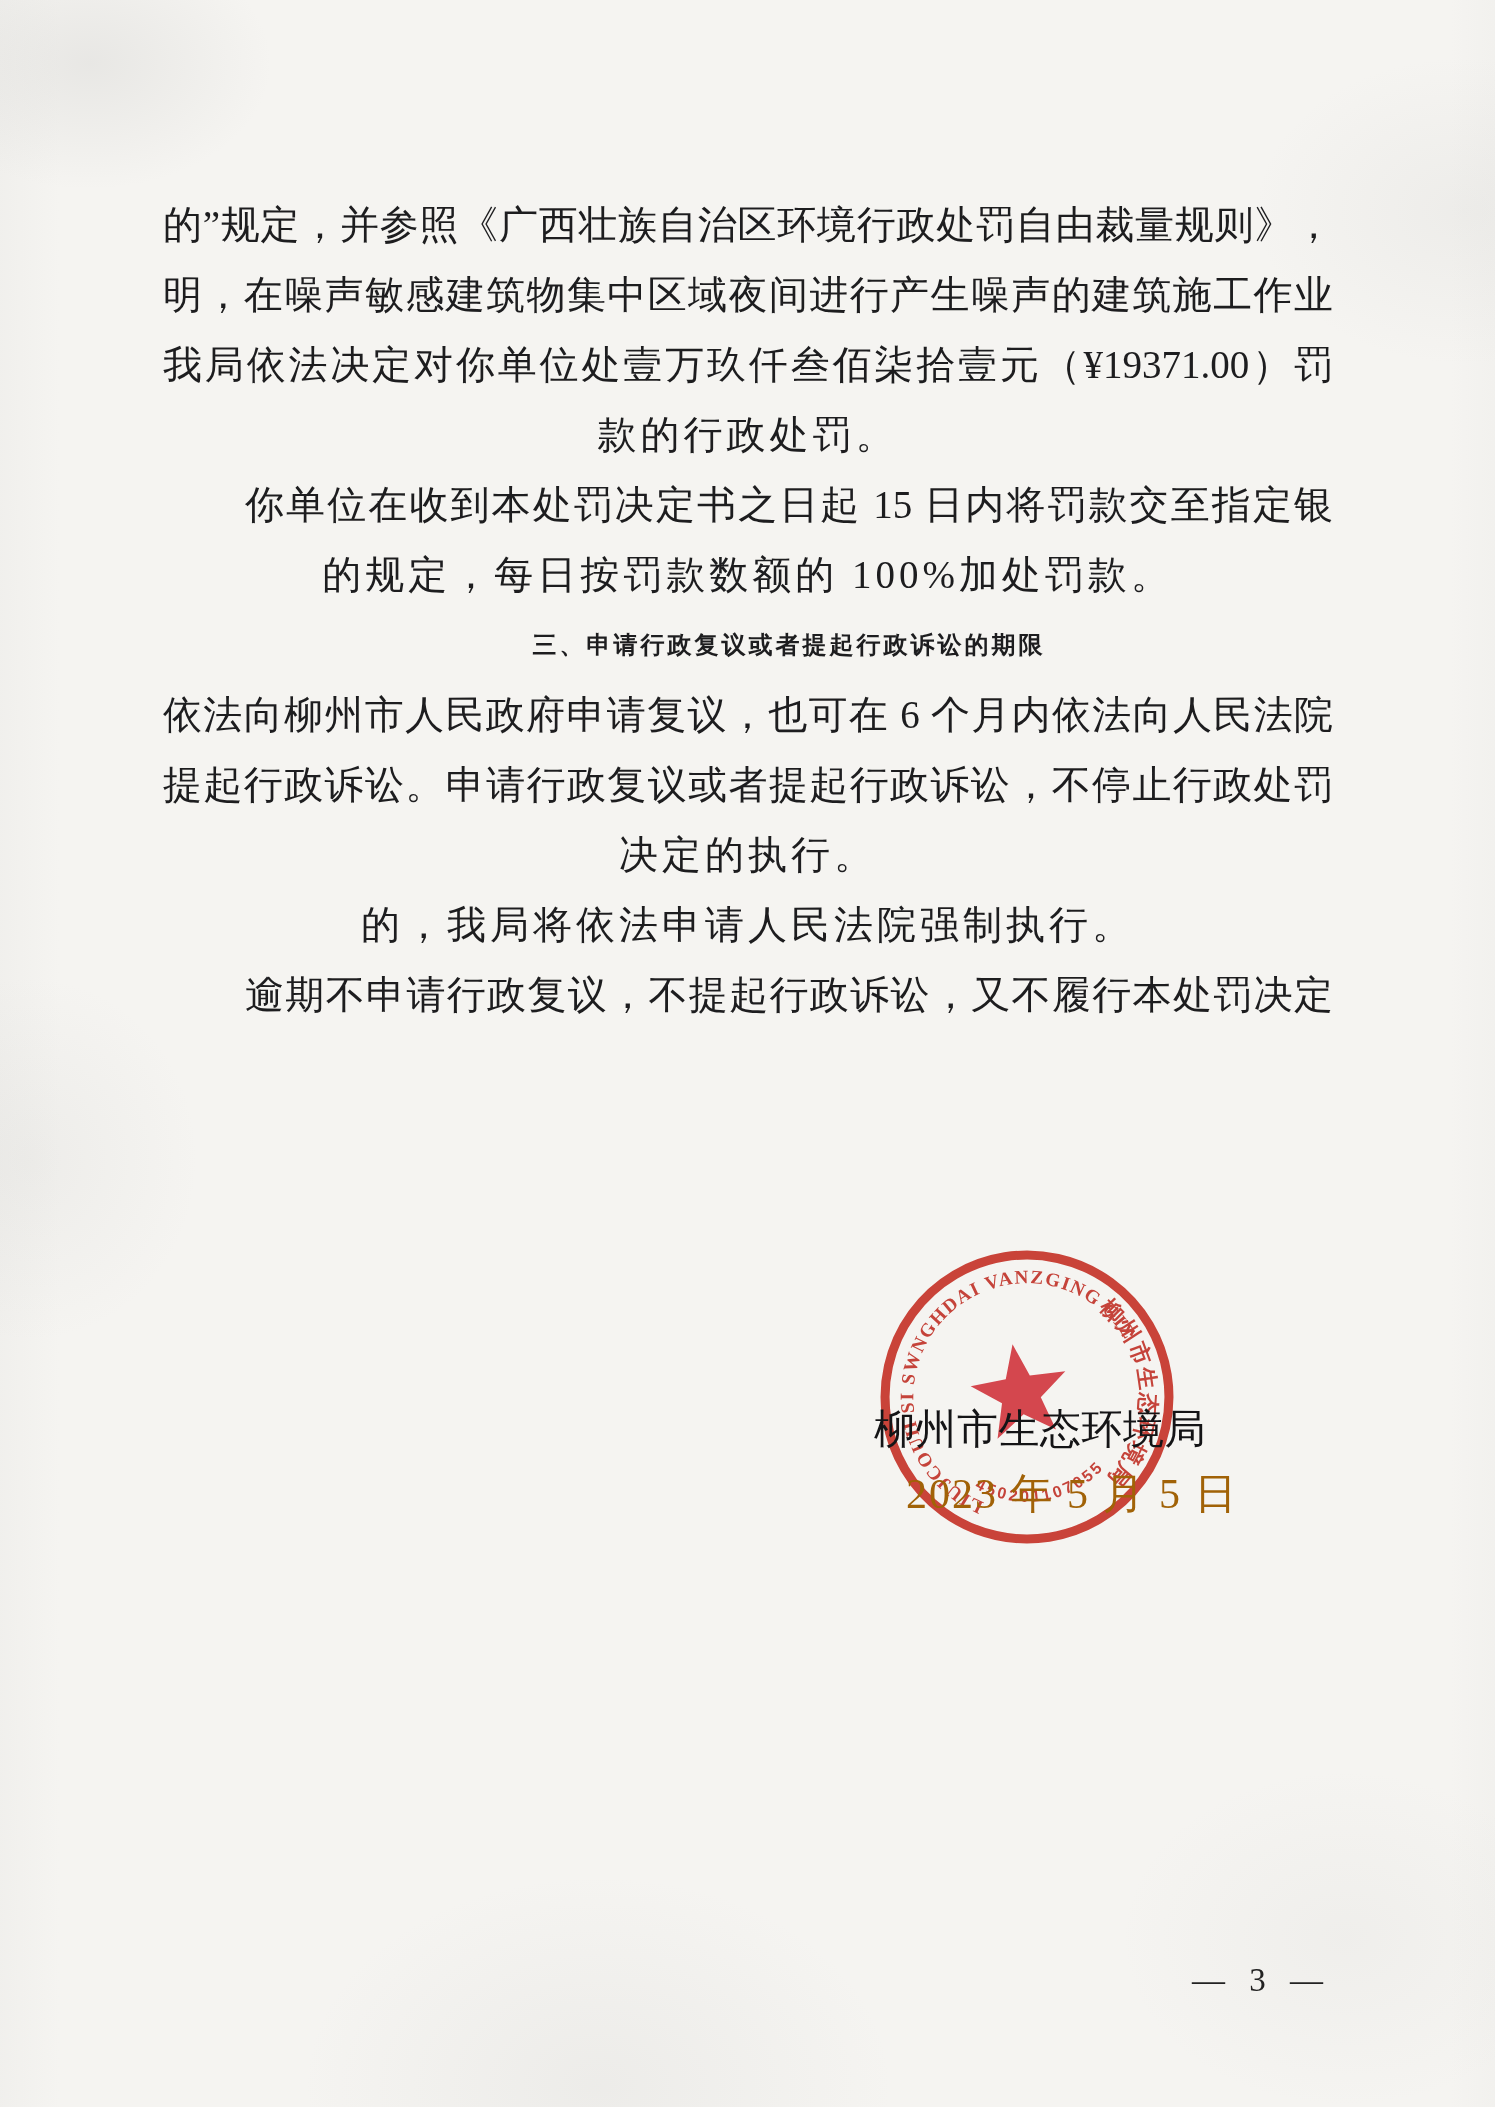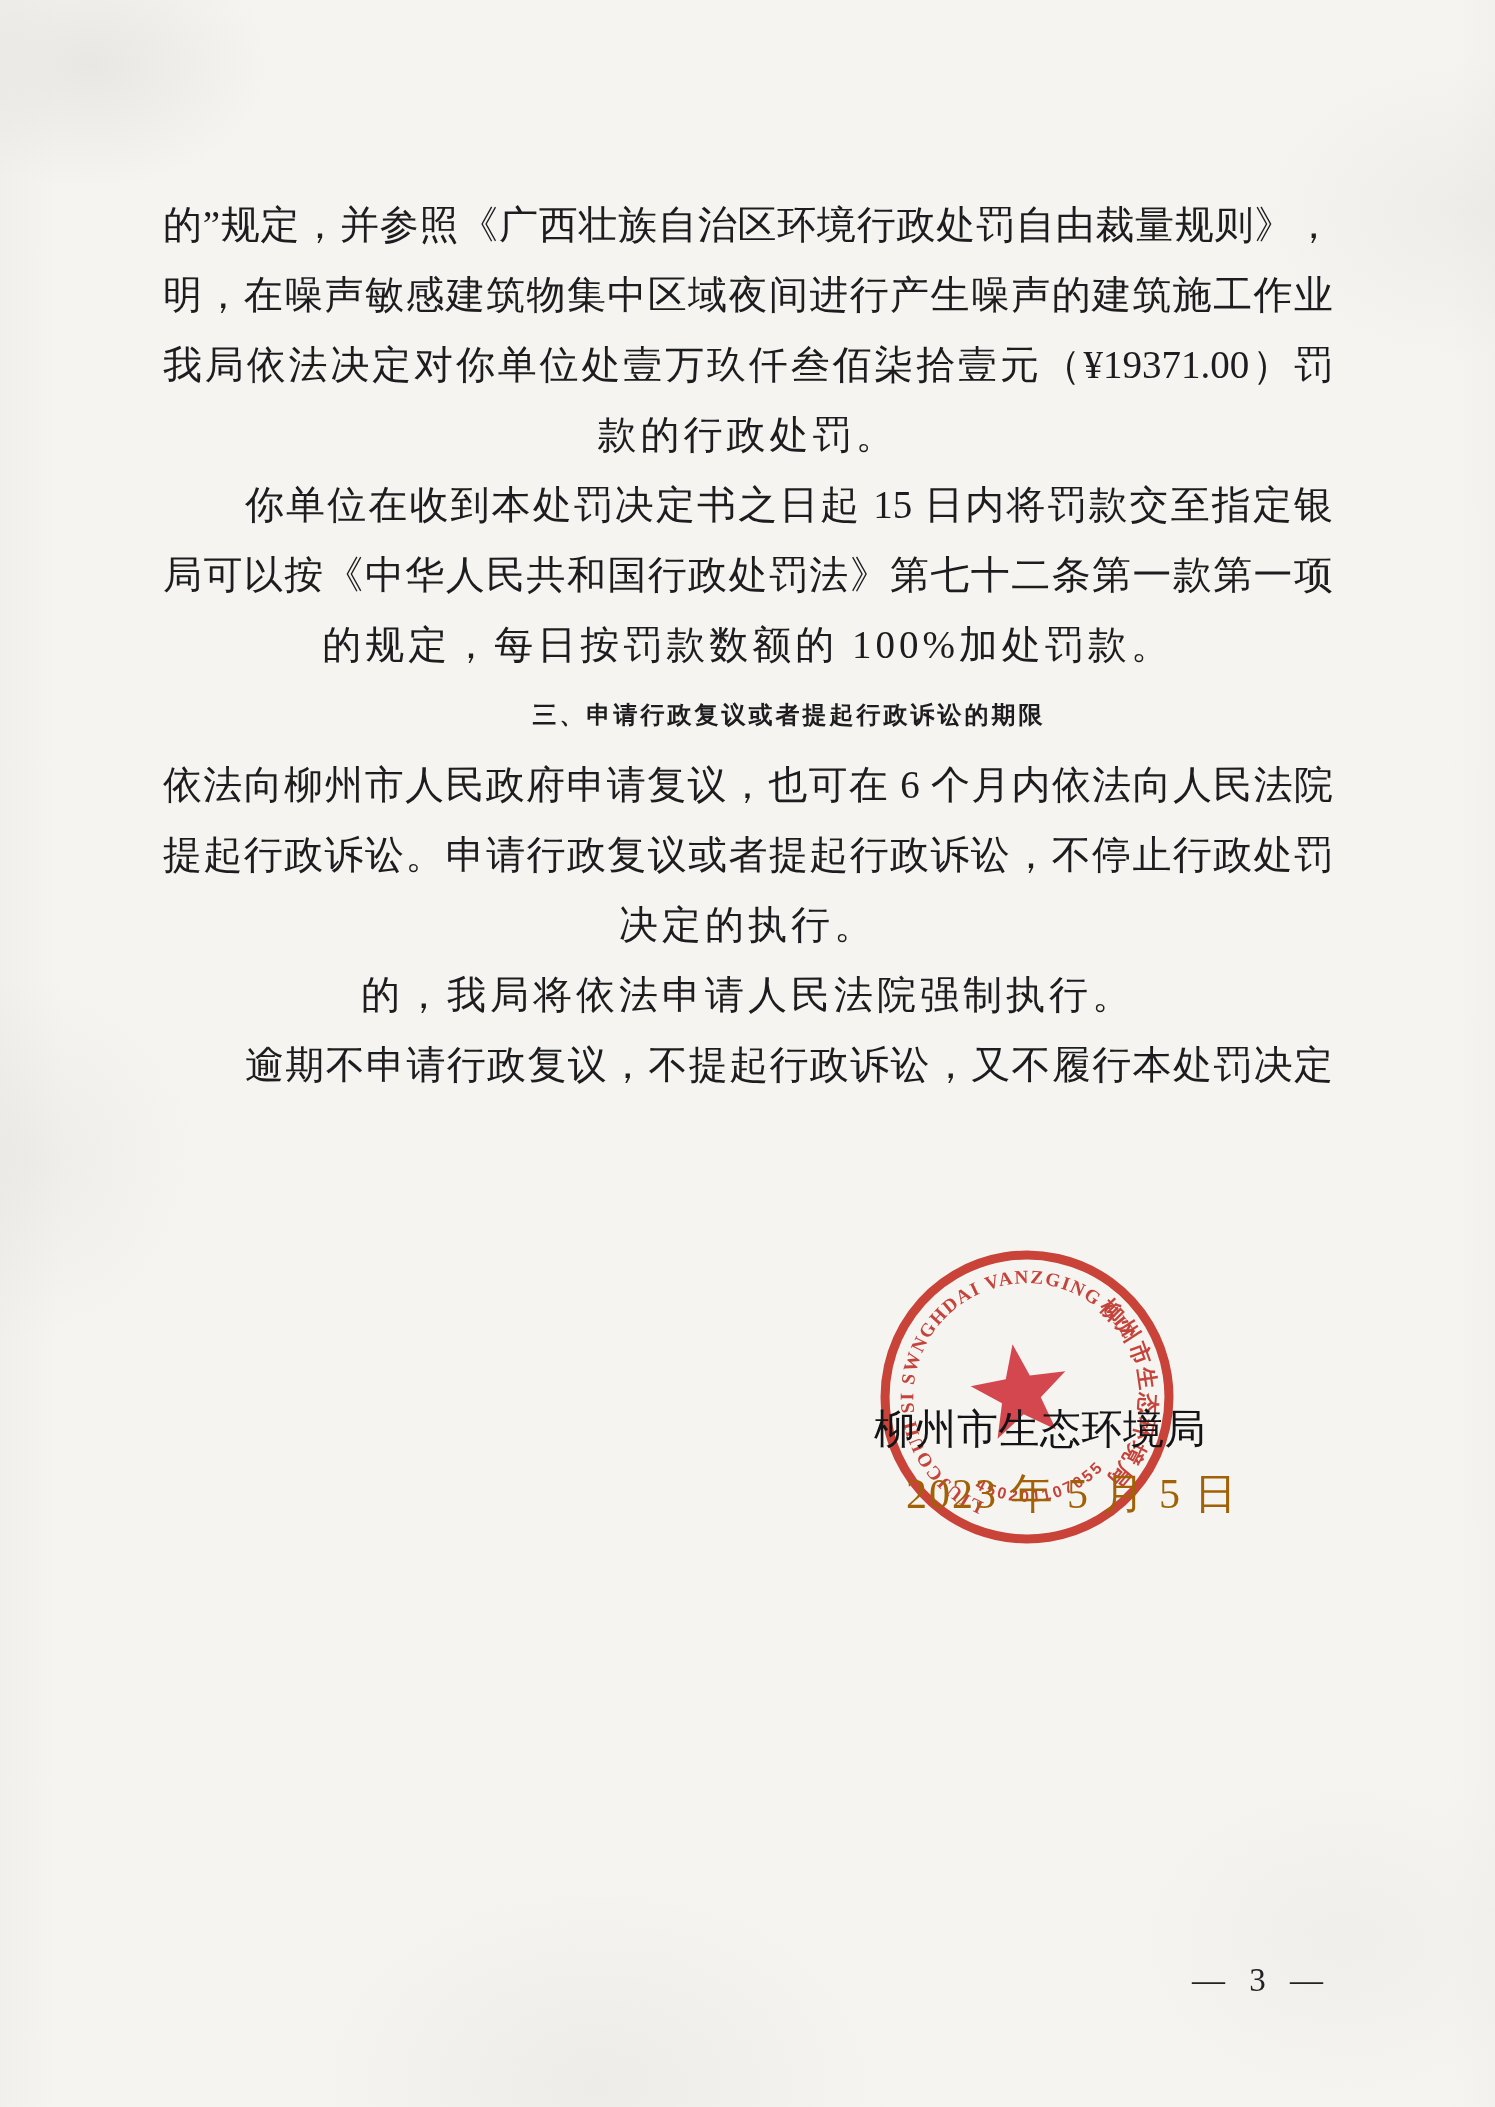--- a/index.html
+++ b/index.html
@@ -66,21 +66,20 @@
 <body>
 
 <div class="page">
 
   <div class="body-text">
       <div class="line just">的”规定，并参照《广西壮族自治区环境行政处罚自由裁量规则》，</div>
       <div class="line just">明，在噪声敏感建筑物集中区域夜间进行产生噪声的建筑施工作业</div>
       <div class="line just">我局依法决定对你单位处壹万玖仟叁佰柒拾壹元（¥19371.00）罚</div>
       <div class="line short">款的行政处罚。</div>
       <div class="line just indent">你单位在收到本处罚决定书之日起 15 日内将罚款交至指定银</div>
-      <div class="line just">局可以按《中华人民共和国行政处罚法》第七十二条第一款第一项</div>
       <div class="line short">的规定，每日按罚款数额的 100%加处罚款。</div>
       <div class="line short indent bold">三、申请行政复议或者提起行政诉讼的期限</div>
       <div class="line just">依法向柳州市人民政府申请复议，也可在 6 个月内依法向人民法院</div>
       <div class="line just">提起行政诉讼。申请行政复议或者提起行政诉讼，不停止行政处罚</div>
       <div class="line short">决定的执行。</div>
       <div class="line short">的，我局将依法申请人民法院强制执行。</div>
       <div class="line just indent">逾期不申请行政复议，不提起行政诉讼，又不履行本处罚决定</div>
     </div>
 
   <div class="stamp">

